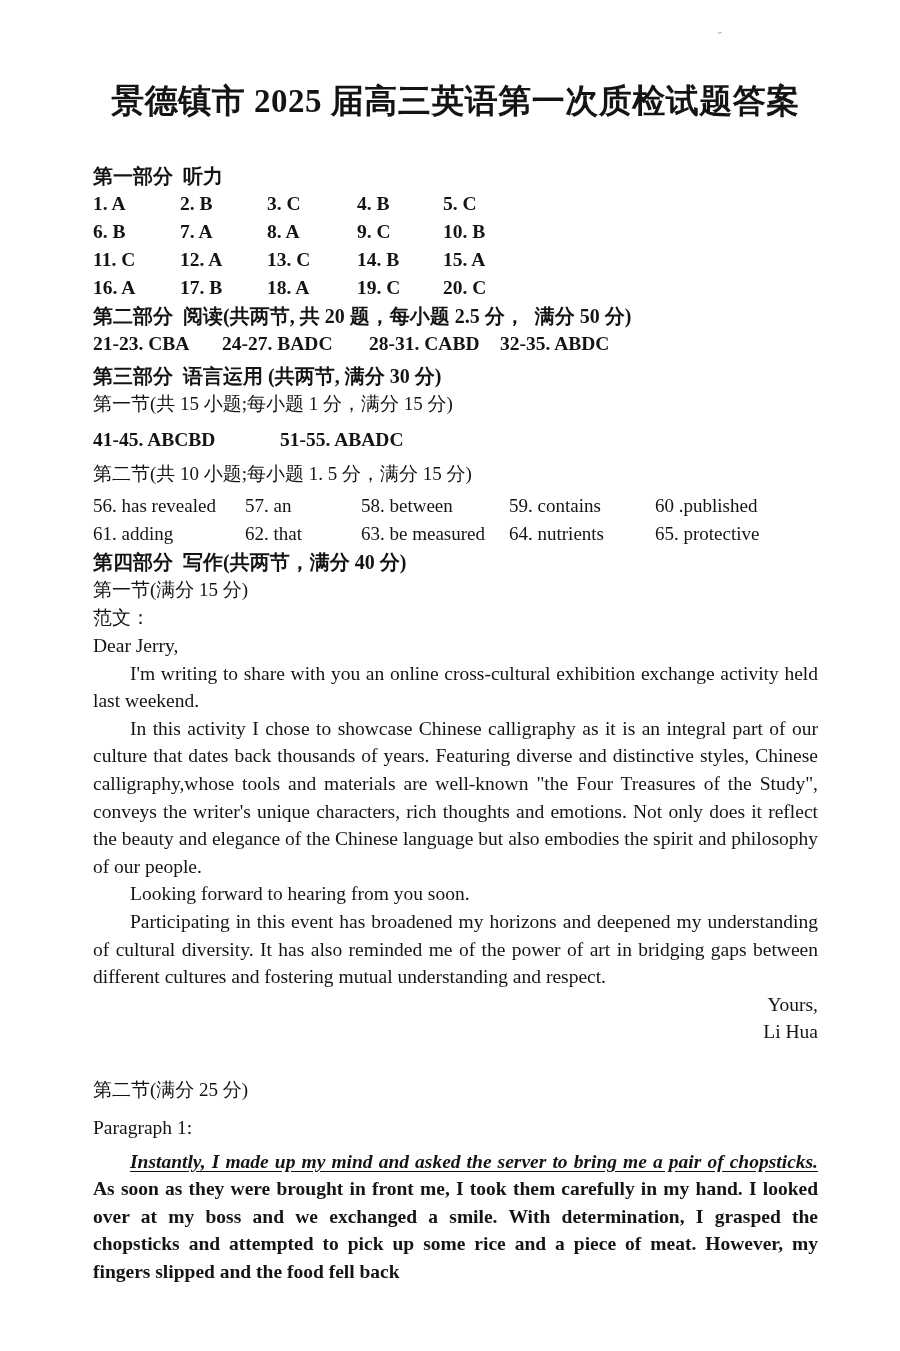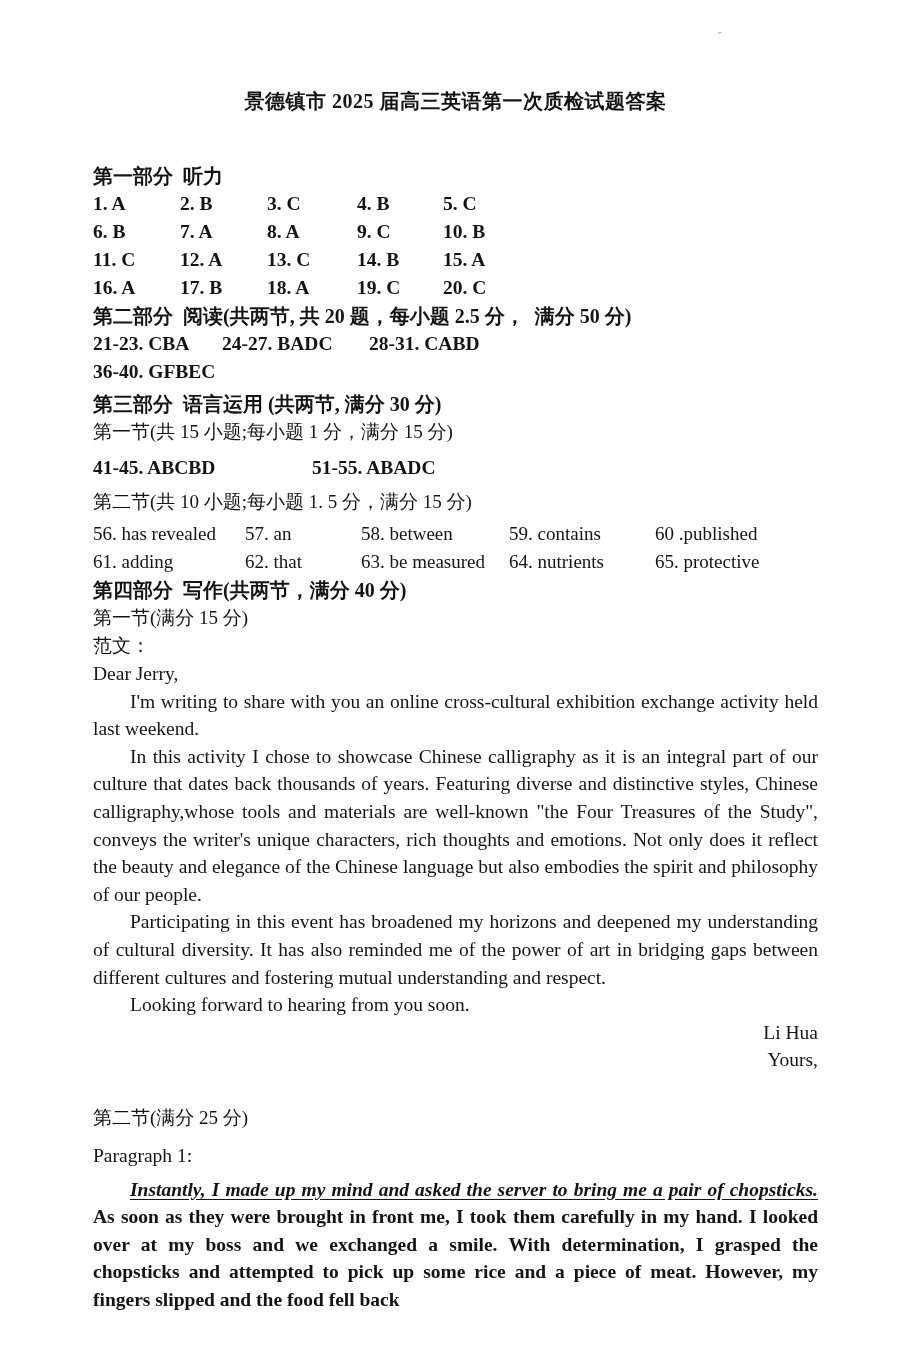--- a/index.html
+++ b/index.html
@@ -17,42 +17,42 @@
     background: #ffffff;
   }
   .corner-mark {
     position: absolute; top: 24px; right: 178px;
     color: #93b3a4; font-size: 14px;
     transform: rotate(-12deg);
   }
   .title {
     text-align: center;
     font-weight: 700;
-    font-size: 20px;
+    font-size: 33px;
     line-height: 34px;
     margin: 14px 0 44px 0;
     letter-spacing: 0.5px;
     white-space: pre-wrap;
   }
   .heading {
     font-weight: 700;
     font-size: 20px;
     line-height: 28px;
     white-space: pre-wrap;
   }
   .line {
     font-size: 19px;
     line-height: 28px;
     white-space: pre-wrap;
   }
   .grid { display: grid; font-size: 19.5px; line-height: 28px; }
   .grid-listening { grid-template-columns: 87px 87px 90px 86px 1fr; font-weight: 700; }
   .grid-reading   { grid-template-columns: 129px 147px 131px 1fr; font-weight: 700; }
   .bold-line { font-weight: 700; font-size: 19.5px; }
-  .grid-lang1 { grid-template-columns: 187px 180px 1fr; font-weight: 700; margin: 8px 0 6px 0; gap: 32px; }
+  .grid-lang1 { grid-template-columns: 187px 180px 1fr; font-weight: 700; margin: 8px 0 6px 0; }
   .grid-lang2 { grid-template-columns: 152px 116px 148px 146px 1fr; margin-top: 4px; font-size: 19px; }
   .mt4 { margin-top: 4px; }
   .letter { font-size: 19.5px; line-height: 27.6px; }
   .letter p { margin: 0; }
   .para {
     text-align: justify;
     text-indent: 37px;
   }
   .signoff { text-align: right; }
   .section2-heading { margin-top: 30px; }
@@ -102,22 +102,22 @@
     <span>18. A</span>
     <span>19. C</span>
     <span>20. C</span>
   </div>
 
   <div class="heading">第二部分  阅读(共两节, 共 20 题，每小题 2.5 分，  满分 50 分)</div>
   <div class="grid grid-reading">
     <span>21-23. CBA</span>
     <span>24-27. BADC</span>
     <span>28-31. CABD</span>
+    <span>32-35. ABDC</span>
   </div>
-  <div class="line bold-line">36-40. GFBEC</div>
 
   <div class="heading mt4">第三部分  语言运用 (共两节, 满分 30 分)</div>
   <div class="line">第一节(共 15 小题;每小题 1 分，满分 15 分)</div>
   <div class="grid grid-lang1">
     <span>41-45. ABCBD</span>
     <span>51-55. ABADC</span>
   </div>
   <div class="line">第二节(共 10 小题;每小题 1. 5 分，满分 15 分)</div>
   <div class="grid grid-lang2">
     <span>56. has revealed</span>
@@ -133,24 +133,24 @@
   </div>
 
   <div class="heading">第四部分  写作(共两节，满分 40 分)</div>
   <div class="line">第一节(满分 15 分)</div>
   <div class="line">范文：</div>
 
   <div class="letter">
     <p>Dear Jerry,</p>
     <p class="para">I'm writing to share with you an online cross-cultural exhibition exchange activity held last weekend.</p>
     <p class="para">In this activity I chose to showcase Chinese calligraphy as it is an integral part of our culture that dates back thousands of years. Featuring diverse and distinctive styles, Chinese calligraphy,whose tools and materials are well-known "the Four Treasures of the Study", conveys the writer's unique characters, rich thoughts and emotions. Not only does it reflect the beauty and elegance of the Chinese language but also embodies the spirit and philosophy of our people.</p>
+    <p class="para">Looking forward to hearing from you soon.</p>
     <p class="para">Participating in this event has broadened my horizons and deepened my understanding of cultural diversity. It has also reminded me of the power of art in bridging gaps between different cultures and fostering mutual understanding and respect.</p>
-    <p class="para">Looking forward to hearing from you soon.</p>
+    <p class="signoff">Yours,</p>
     <p class="signoff">Li Hua</p>
-    <p class="signoff">Yours,</p>
   </div>
 
   <div class="line section2-heading">第二节(满分 25 分)</div>
   <div class="para-label">Paragraph 1:</div>
 
   <p class="continuation"><span class="lead-sentence">Instantly, I made up my mind and asked the server to bring me a pair of chopsticks.</span><span> As soon as they were brought in front me, I took them carefully in my hand. I looked over at my boss and we exchanged a smile. With determination, I grasped the chopsticks and attempted to pick up some rice and a piece of meat. However, my fingers slipped and the food fell back</span></p>
 
 </div>
 
 </body></html>

